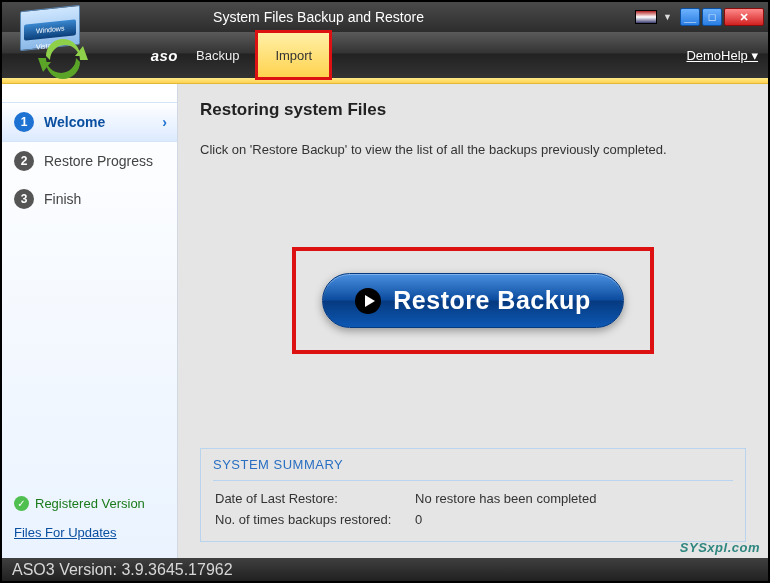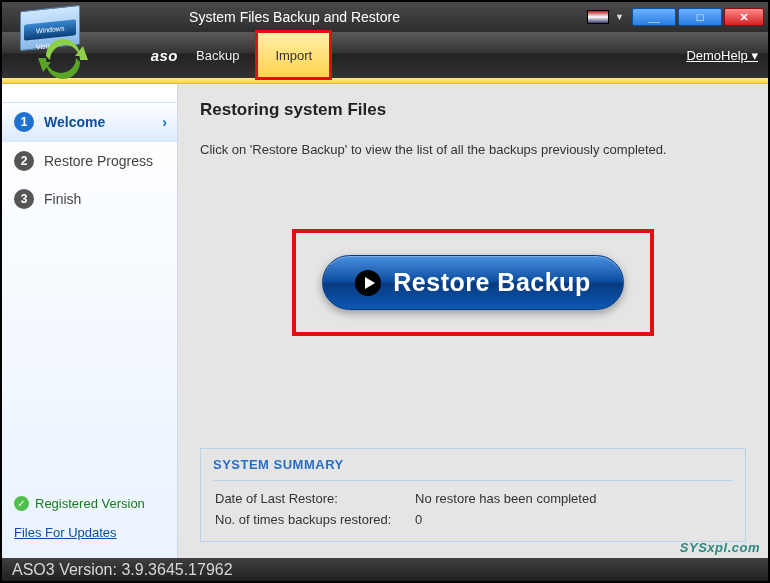--- a/index.html
+++ b/index.html
@@ -5,21 +5,21 @@
   * { box-sizing: border-box; margin: 0; padding: 0; font-family: "Segoe UI", Tahoma, sans-serif; }
   body { width: 770px; height: 583px; background: #fff; overflow: hidden; position: relative; border: 2px solid #000; }
 
   
   .titlebar { height: 30px; background: linear-gradient(#4a4a4a,#2d2d2d); display: flex; align-items: center; color: #fff; font-size: 14px; position: relative; }
   .titlebar .title { flex: 1; text-align: center; }
   .titlebar .flag { width: 22px; height: 14px; background: linear-gradient(#b22222,#ffffff,#3c3b6e); margin-right: 4px; border:1px solid #000; }
   .titlebar .flagwrap { display:flex; align-items:center; margin-right: 8px; }
   .titlebar .flagwrap .tri { font-size:9px; color:#ddd; margin-left:2px; }
   .winbtns { display:flex; gap:2px; margin-right:4px; }
-  .winbtn { width: 44px; height: 18px; border-radius: 2px; display:flex; align-items:center; justify-content:center; color:#fff; font-size:11px; font-weight:bold; cursor:pointer; }
+  .winbtn { width: 20px; height: 18px; border-radius: 2px; display:flex; align-items:center; justify-content:center; color:#fff; font-size:11px; font-weight:bold; cursor:pointer; }
   .winbtn.min { background: linear-gradient(#6db3ff,#2a7de1); border:1px solid #0a4fa0; }
   .winbtn.max { background: linear-gradient(#6db3ff,#2a7de1); border:1px solid #0a4fa0; }
   .winbtn.close { background: linear-gradient(#ff8a8a,#d22121); border:1px solid #8a0d0d; width:40px; }
 
   
   .header { height: 46px; background: linear-gradient(#5a5a5a,#343434 45%, #222 48%, #333); display:flex; align-items:center; position:relative;text-align:right; }
   .header .brand { width:176px; color:#fff; font-style:italic; font-weight:bold; font-size:15px; padding-left:108px; letter-spacing:0.5px; }
   .tabs { display:flex; height:100%; align-items:stretch; }
   .tab { padding: 0 18px; display:flex; align-items:center; color:#eee; font-size:13px; cursor:pointer; position:relative; }
   .tab.active { background: linear-gradient(#fff0a8,#ffd24d); color:#333; }
@@ -48,27 +48,27 @@
   .step.active::after { content:"›"; position:absolute; right:10px; color:#1e72d2; font-weight:bold; }
   .sidebar .bottom { margin-top:auto; padding:10px 12px 18px; font-size:13px; }
   .reg { display:flex; align-items:center; color:#1a7a1a; margin-bottom:14px; }
   .reg .chk { width:15px;height:15px;border-radius:50%;background:#4fc04f;display:inline-flex;align-items:center;justify-content:center;color:#fff;font-size:10px;margin-right:6px; }
   .updates { color:#0a4fa0; text-decoration:underline; cursor:pointer; }
 
   .content { flex:1; background:#e5e5e5; padding:16px 22px 16px 22px; display:flex; flex-direction:column; position:relative; }
   .content h2 { font-size:17px; font-weight:bold; margin-bottom:22px; color:#222; }
   .content p.desc { font-size:13px; color:#333; margin-bottom: 30px; }
 
-  .ctrwrap { border:4px solid #d11; padding: 22px 26px; display:inline-block; align-self:center; margin-top:42px; }
+  .ctrwrap { border:4px solid #d11; padding: 22px 26px; display:inline-block; align-self:center; margin-top:60px; }
   .bigbtn { display:inline-flex; align-items:center; gap:12px; padding: 12px 32px; border-radius: 30px; background: linear-gradient(#4a90e0,#0d4da0 48%, #063a80 52%, #0d58b4); color:#fff; font-size:25px; font-weight:bold; letter-spacing:0.5px; cursor:pointer; border:1px solid #063a80; box-shadow: 0 3px 8px rgba(0,0,0,0.35), inset 0 1px 0 rgba(255,255,255,0.3); }
   .bigbtn .play { width:26px;height:26px;border-radius:50%;background:#000;display:inline-flex;align-items:center;justify-content:center; }
   .bigbtn .play::after { content:""; border-left:10px solid #fff; border-top:6px solid transparent; border-bottom:6px solid transparent; margin-left:3px; }
 
   .summary { margin-top:auto; border:1px solid #b8d4ef; padding: 10px 14px 14px; font-size:13px; color:#333; }
-  .summary .hdr { color:#2a6fc2; font-weight:700; letter-spacing:0.5px; padding-bottom:8px; border-bottom:1px solid #b8d4ef; margin: -2px -2px 10px -2px; font-size:13px; }
+  .summary .hdr { color:#2a6fc2; font-weight:400; letter-spacing:0.5px; padding-bottom:8px; border-bottom:1px solid #b8d4ef; margin: -2px -2px 10px -2px; font-size:13px; }
   .summary .row { display:flex; margin-top:6px; }
   .summary .row .k { width:200px; }
 
   .watermark { position:absolute; right:8px; bottom:26px; font-size:13px; font-weight:bold; color:#0f766e; letter-spacing:0.5px; font-style:italic; opacity:0.85; z-index:50; }
 
   .status { position:absolute; bottom:0; left:0; right:0; height:23px; background:linear-gradient(#404040,#202020); color:#d7d7d7; font-size:16px; display:flex; align-items:center; padding-left:10px; }
 </style>
 </head>
 <body>
 

